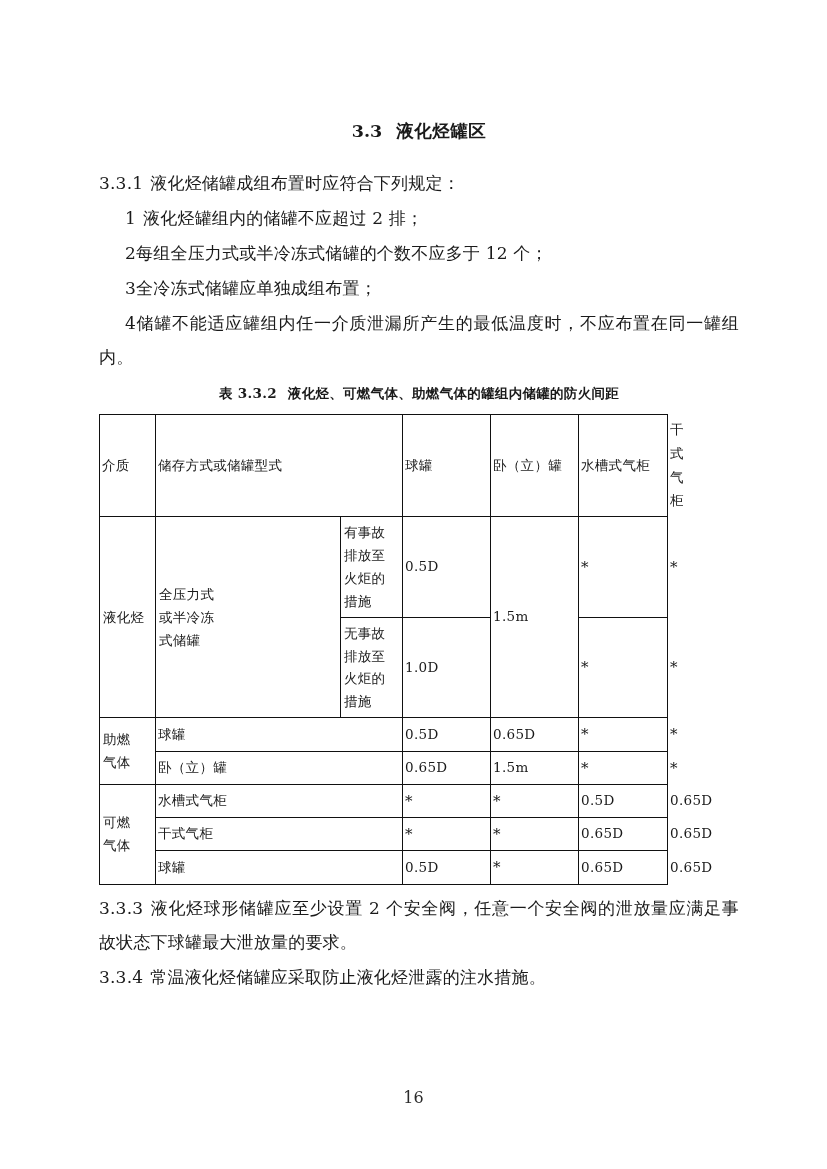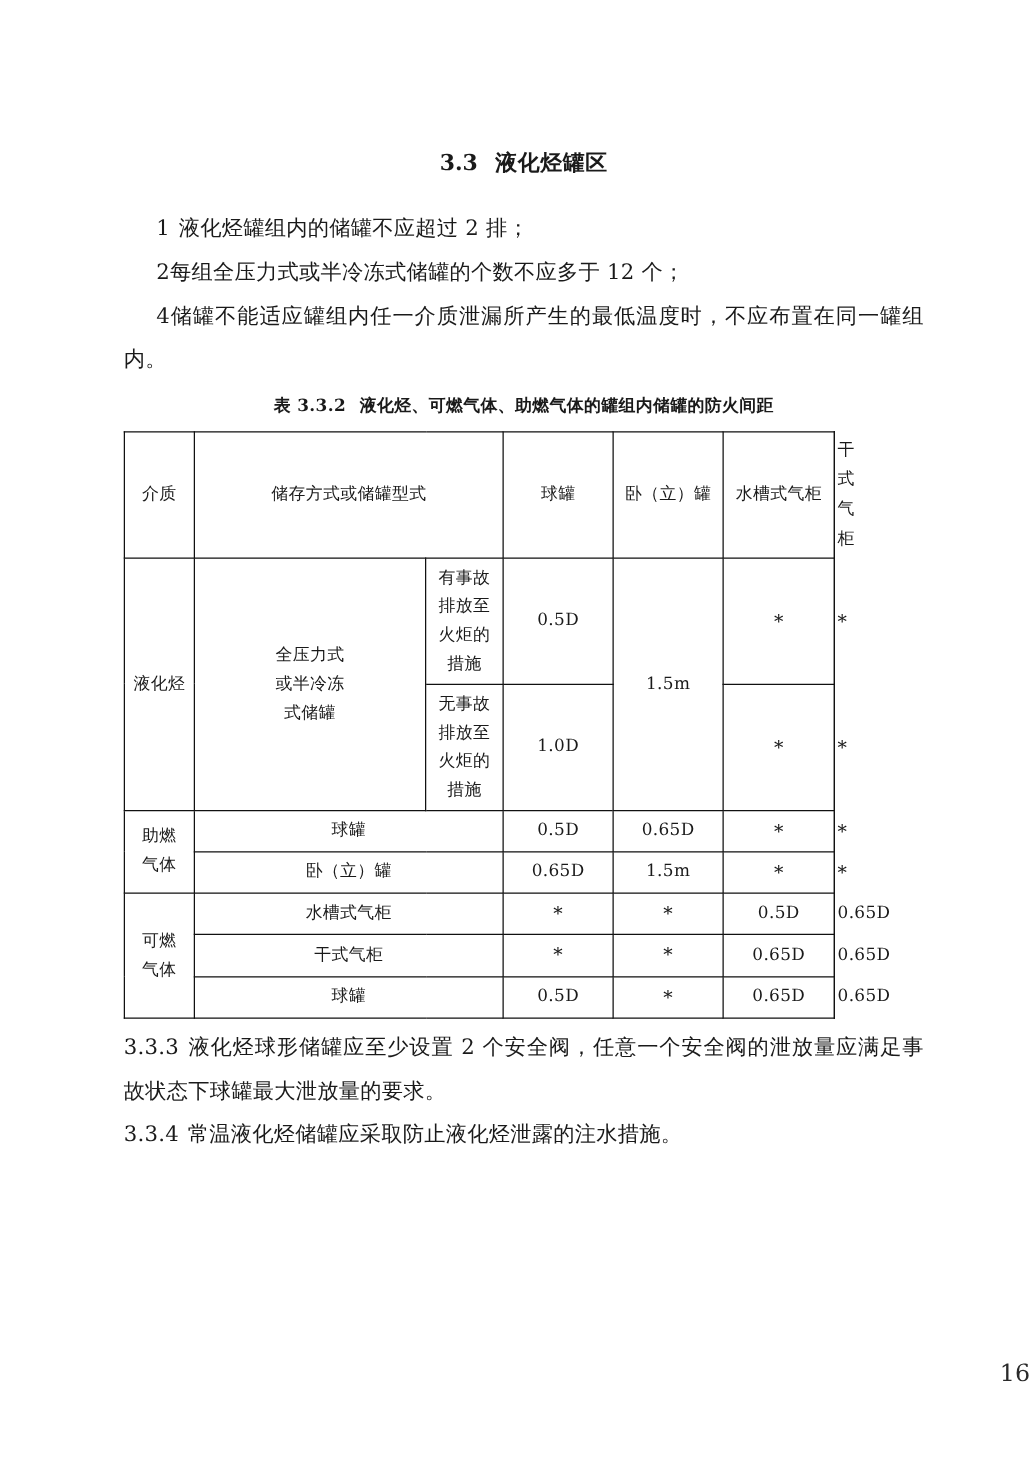--- a/index.html
+++ b/index.html
@@ -77,21 +77,21 @@
   
   table.spec {
     border-collapse: collapse;
     width: 568px;
     margin: 0 0 6px 0;
     table-layout: fixed;
     font-size: 13.5px;
   }
   table.spec td {
     border: 1px solid #111111;
-    text-align: center;
+    text-align: left;
     vertical-align: middle;
     line-height: 1.75;
     padding: 3px 2px;
     letter-spacing: 0.3px;
   }
   table.spec td.wrap2 {
     line-height: 1.7;
     padding: 4px 3px;
   }
   td.num {
@@ -112,44 +112,50 @@
   .rowh-head { height: 58px; }
   .rowh-big  { height: 62px; }
   .rowh-std  { height: 32px; }
 
   
   .page-number {
     position: absolute;
     left: 0;
     right: 0;
     top: 1088px;
-    text-align: right;
-    font-size: 19px;
+    text-align: center;
+    font-size: 16px;
     color: #2a2a2a;
   }
 </style>
 </head>
 <body>
 
 <div class="page">
   <div class="content">
 
     <div class="section-heading">
       <span class="num">3.3</span><span>液化烃罐区</span>
     </div>
 
+    <p class="body hang">
+      <span class="lead">3.3.1</span><span>液化烃储罐成组布置时应符合下列规定：</span>
+    </p>
 
     <p class="body indent1">
       <span class="lead">1</span><span>液化烃罐组内的储罐不应超过 2 排；</span>
     </p>
 
     <p class="body indent1">
       <span>2</span><span>每组全压力式或半冷冻式储罐的个数不应多于 12 个；</span>
     </p>
 
+    <p class="body indent1">
+      <span>3</span><span>全冷冻式储罐应单独成组布置；</span>
+    </p>
 
     <p class="body indent1">
       <span>4</span><span>储罐不能适应罐组内任一介质泄漏所产生的最低温度时，不应布置在同一罐组内。</span>
     </p>
 
 
     <div class="table-caption">
       <span class="cap-num">表 3.3.2</span><span>液化烃、可燃气体、助燃气体的罐组内储罐的防火间距</span>
     </div>
 

